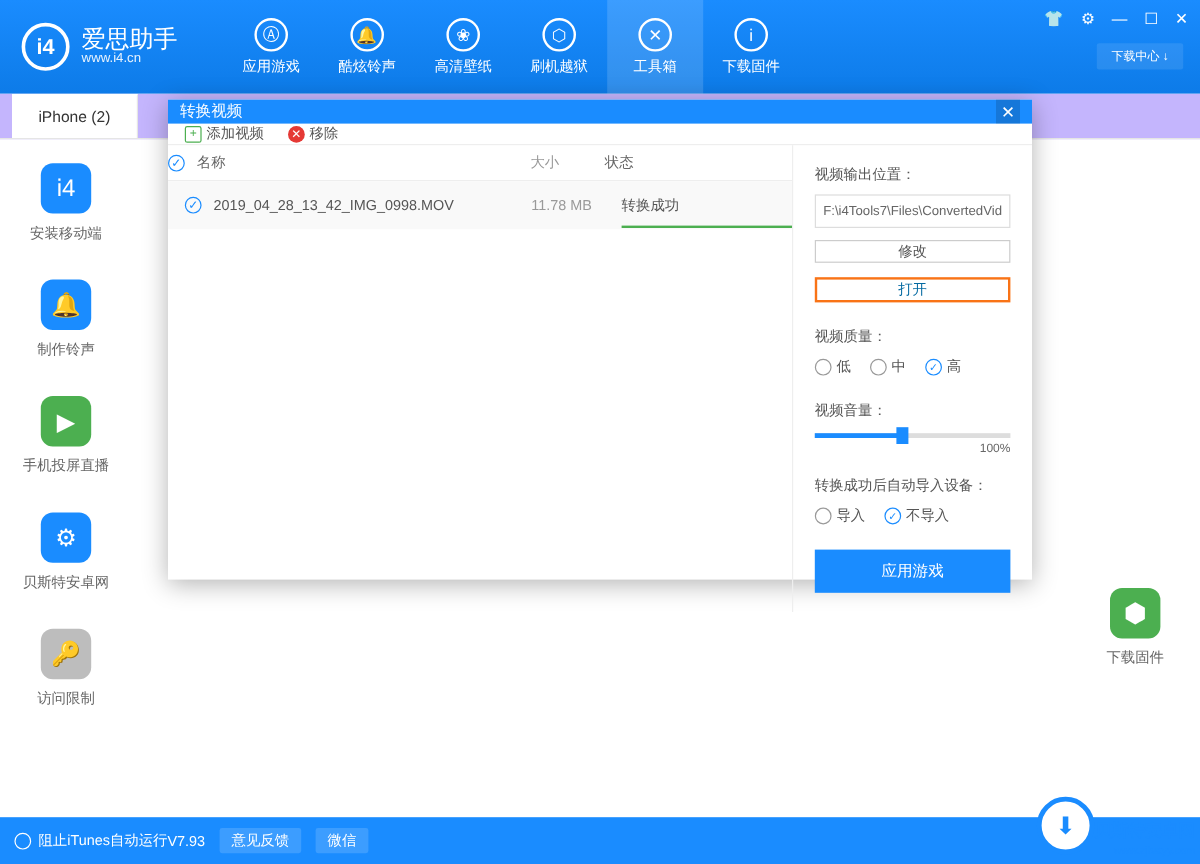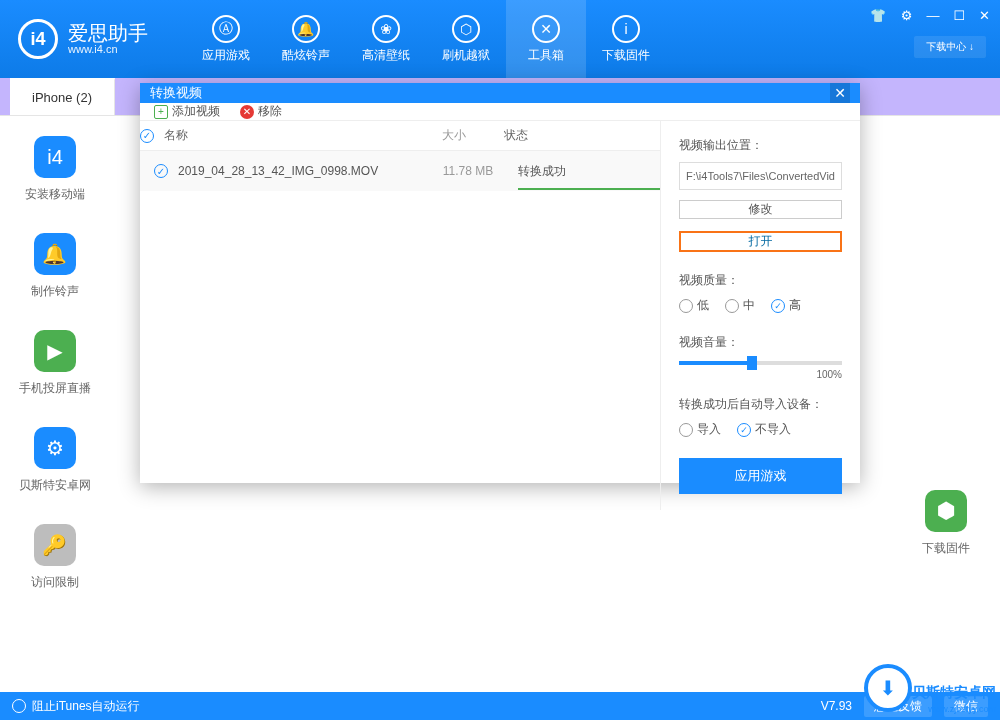--- a/index.html
+++ b/index.html
@@ -54,21 +54,21 @@
 .radio.on .r::after{content:"✓"; font-size:9px; color:#1a8cff;}
 .slider { position:relative; height:4px; background:#ddd; margin:10px 0 4px;}
 .slider-fill { position:absolute; height:100%; background:#1a8cff; width:45%;}
 .slider-thumb { position:absolute; width:10px; height:14px; background:#1a8cff; top:-5px; left:45%; transform:translateX(-50%);}
 .slider-val { text-align:right; font-size:10px; color:#666; margin-bottom:16px;}
 .convert-btn { width:100%; height:36px; background:#1a8cff; color:#fff; display:flex; align-items:center; justify-content:center; font-size:13px; cursor:pointer; margin-top:10px;}
 
 .right-float { position:absolute; right:30px; top:490px; display:flex; flex-direction:column; align-items:center; gap:8px; font-size:12px; color:#666;}
 .rf-icon { width:42px; height:42px; border-radius:10px; background:#4caf50; display:flex; align-items:center; justify-content:center; font-size:22px; color:#fff;}
 
-.statusbar { position:absolute; bottom:0; left:0; right:0; height:28px; background:#1a8cff; color:#fff; display:flex; align-items:center; justify-content:space-between; padding:0 12px; font-size:12px;}
+.statusbar { position:absolute; bottom:0; left:0; right:0; height:39px; background:#1a8cff; color:#fff; display:flex; align-items:center; justify-content:flex-start; padding:0 12px; font-size:12px;}
 .sb-left { display:flex; align-items:center; gap:6px;}
 .sb-right { display:flex; align-items:center; gap:12px;}
 .sb-btn2 { background:rgba(255,255,255,.15); padding:2px 10px; border-radius:2px; cursor:pointer;}
 
 .watermark { position:absolute; right:0; bottom:0; width:140px; height:60px;}
 .wm-circle { width:48px; height:48px; border:4px solid #1a8cff; border-radius:50%; position:absolute; bottom:8px; right:88px; background:#fff; display:flex; align-items:center; justify-content:center; color:#1a8cff; font-size:20px;}
 .wm-txt { position:absolute; right:4px; bottom:20px; font-size:14px; font-weight:bold; color:#1a8cff; text-align:left; line-height:1.1;}
 .wm-sub { position:absolute; right:4px; bottom:6px; font-size:9px; color:#1a8cff;}
 
 .tb-item{display:flex;align-items:center;gap:4px;cursor:pointer;}

